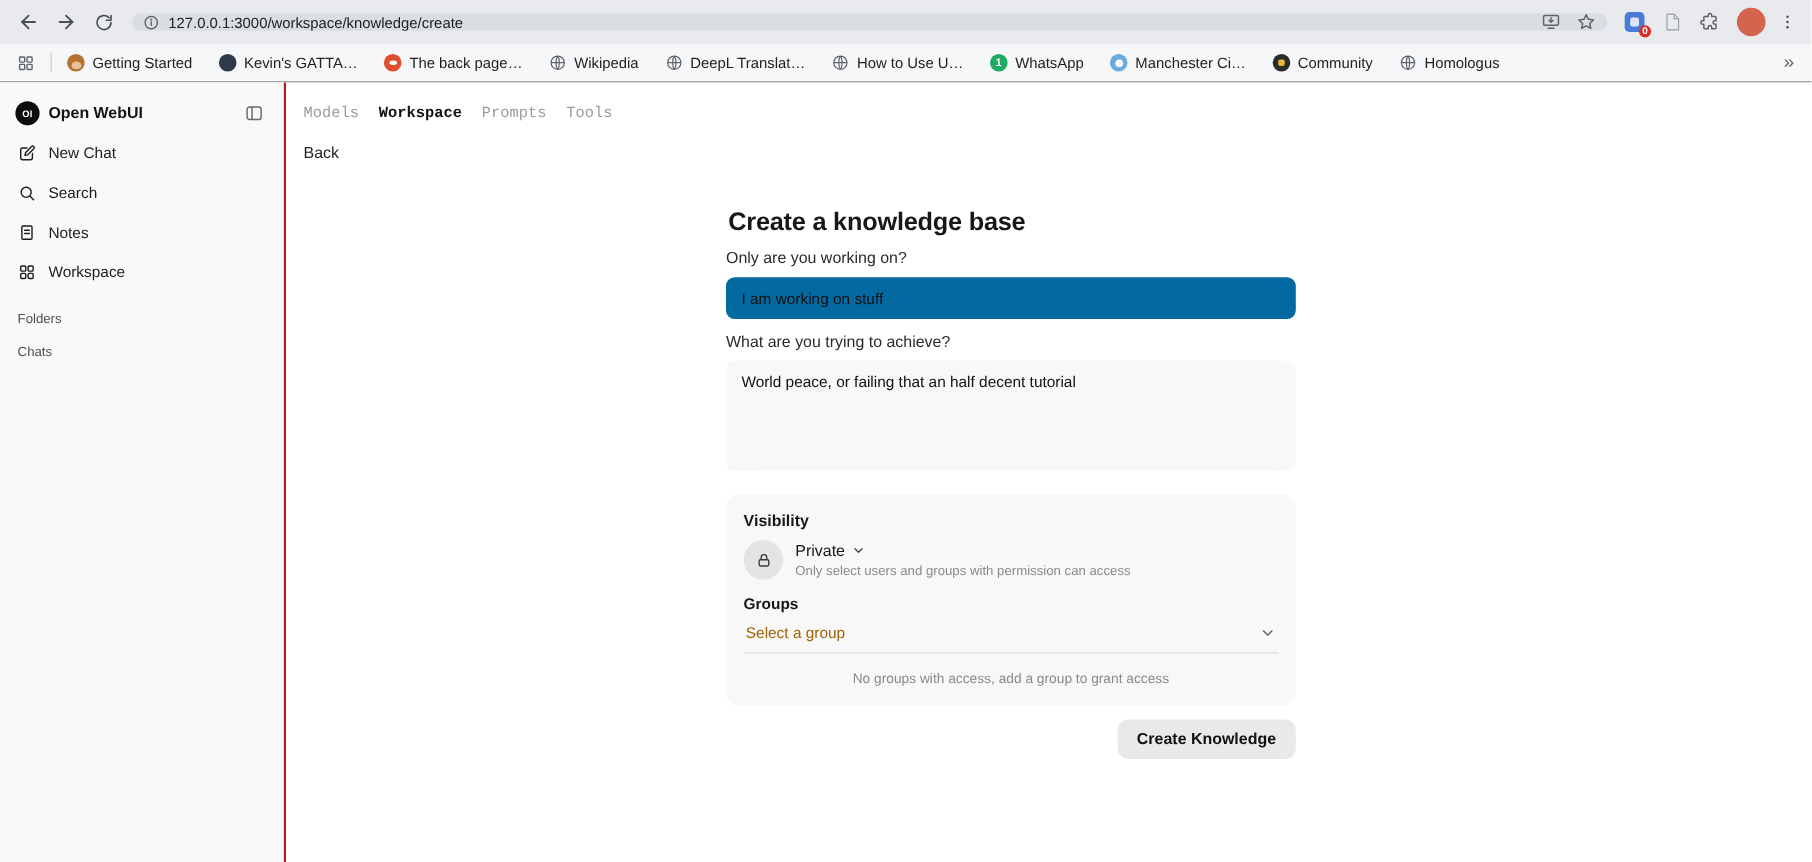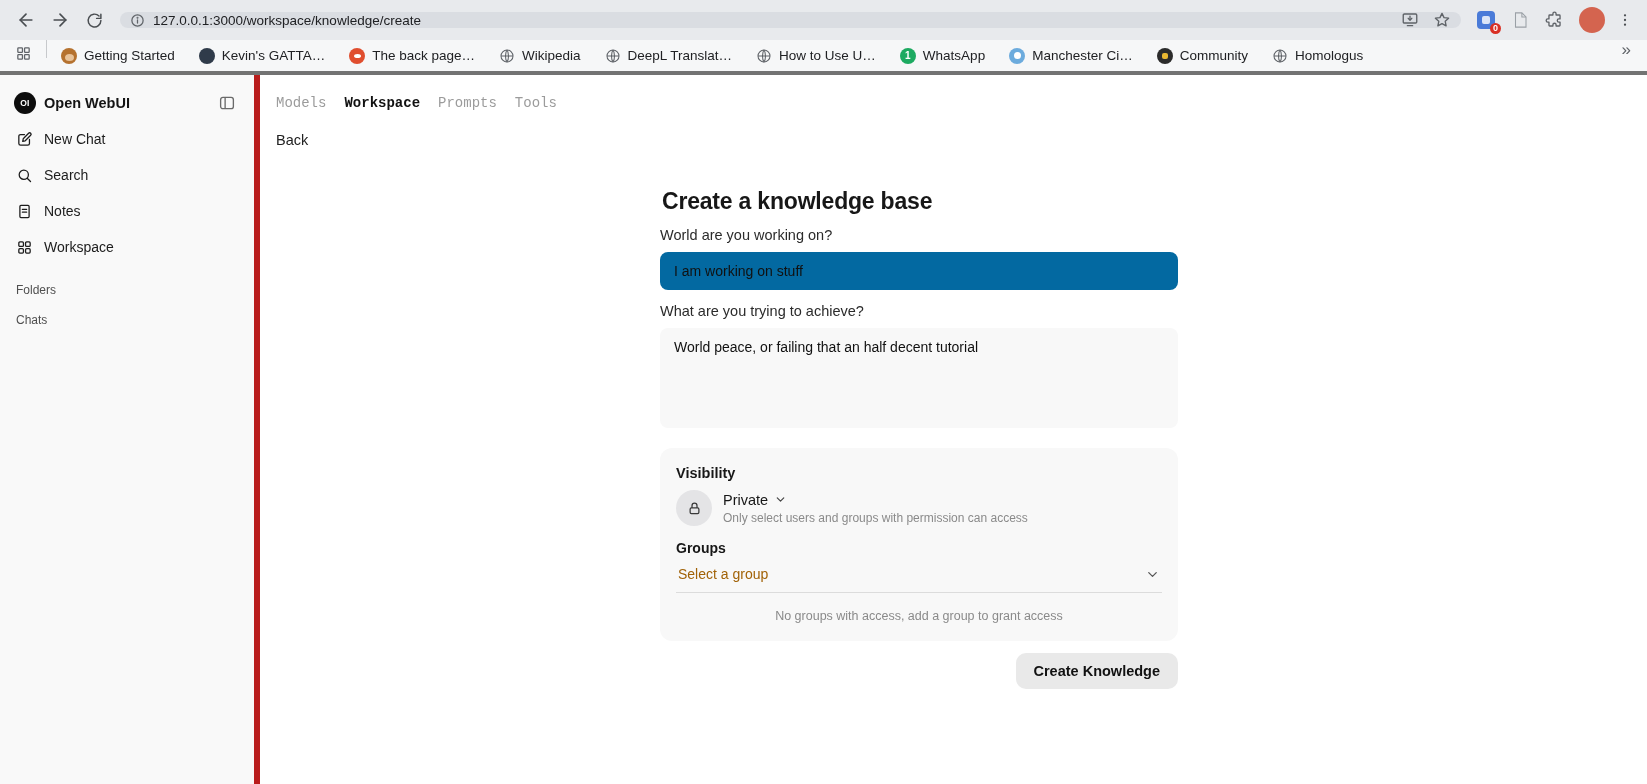--- a/index.html
+++ b/index.html
@@ -36,22 +36,22 @@
   .ext-blue .inner-dot { width:8px; height:8px; border-radius:2px; background:#dce6f7; }
   .ext-badge {
     position:absolute; right:-4px; bottom:-3px; background:#d93025; color:#fff;
     font-size:9px; line-height:11px; min-width:11px; text-align:center;
     border-radius:6px; padding:0 2px; font-weight:bold;
   }
   .avatar { width:26px; height:26px; border-radius:50%; background:#d4644f; margin:0 6px; flex:0 0 auto; }
   .kebab { width:24px; height:28px; display:flex; align-items:center; justify-content:center; }
 
   .bookmarks-bar {
-    height:35px; background:#f6f7f8; border-bottom:4px solid #737373;
-    display:flex; padding:0 10px;
+    height:35px; background:#f6f7f8; border-bottom:1px solid #737373;
+    display:flex; align-items:center; padding:0 10px;
   }
   .bm-sep { width:1px; height:18px; background:#c7c9cc; margin:0 10px; }
   .bookmark {
     display:flex; align-items:center; gap:7px; padding:3px 4px; margin-right:16px;
     border-radius:6px; white-space:nowrap; cursor:pointer;
   }
   .bookmark .bm-label { font-size:13.5px; color:#202124; }
   .fav { width:16px; height:16px; border-radius:50%; position:relative; flex:0 0 auto; display:flex; align-items:center; justify-content:center; }
   .fav-monkey { background:#b5722f; }
   .fav-monkey .fav-sub { width:9px; height:7px; border-radius:50%; background:#e8c39a; margin-top:4px; }
@@ -62,21 +62,21 @@
   .fav-mancity { background:#6cabdd; }
   .fav-mancity .fav-sub { width:7px; height:7px; border-radius:50%; background:#fff; }
   .fav-community { background:#2b2b2b; }
   .fav-community .fav-sub { width:6px; height:6px; border-radius:2px; background:#e9b832; }
   .bm-overflow { margin-left:auto; color:#5f6368; font-size:17px; padding:0 6px; cursor:pointer; }
 
   
   .page { display:flex; height:709px; background:#fff; }
 
   .sidebar {
-    width:260px; flex:0 0 260px; background:#f9f9f9; border-right:6px solid #b91c1c;
+    width:260px; flex:0 0 260px; background:#f9f9f9; border-right:2px solid #b91c1c;
     padding-top:10px;
   }
   .sidebar-header { display:flex; align-items:center; gap:8px; padding:7px 16px 7px 14px; }
   .logo {
     width:22px; height:22px; border-radius:50%; background:#0d0d0d; color:#fff;
     font-size:8.5px; font-weight:bold; display:flex; align-items:center; justify-content:center;
     letter-spacing:0.3px; flex:0 0 auto;
   }
   .app-name { font-size:14.5px; font-weight:600; color:#141414; flex:1; }
   .toggle-btn { color:#6a6a6a; display:flex; align-items:center; padding:2px; cursor:pointer; }
@@ -361,21 +361,21 @@
       <svg width="16" height="16" viewBox="0 0 24 24" fill="none" stroke="#333" stroke-width="2" stroke-linecap="round" stroke-linejoin="round">
           <path d="M19 12H5"></path>
           <path d="M12 19l-7-7 7-7"></path>
         </svg>
       <span>Back</span>
     </div>
 
     <div class="form-col">
       <h1 class="form-title">Create a knowledge base</h1>
 
-      <div class="field-label first">World are you working on?</div>
+      <div class="field-label first">Only are you working on?</div>
       <input class="text-input" type="text" value="I am working on stuff" style="">
 
       <div class="field-label">What are you trying to achieve?</div>
       <textarea class="text-area" style="">World peace, or failing that an half decent tutorial</textarea>
 
       <div class="card">
         <div class="card-title">Visibility</div>
 
         <div class="vis-row">
           <div class="lock-circle">

